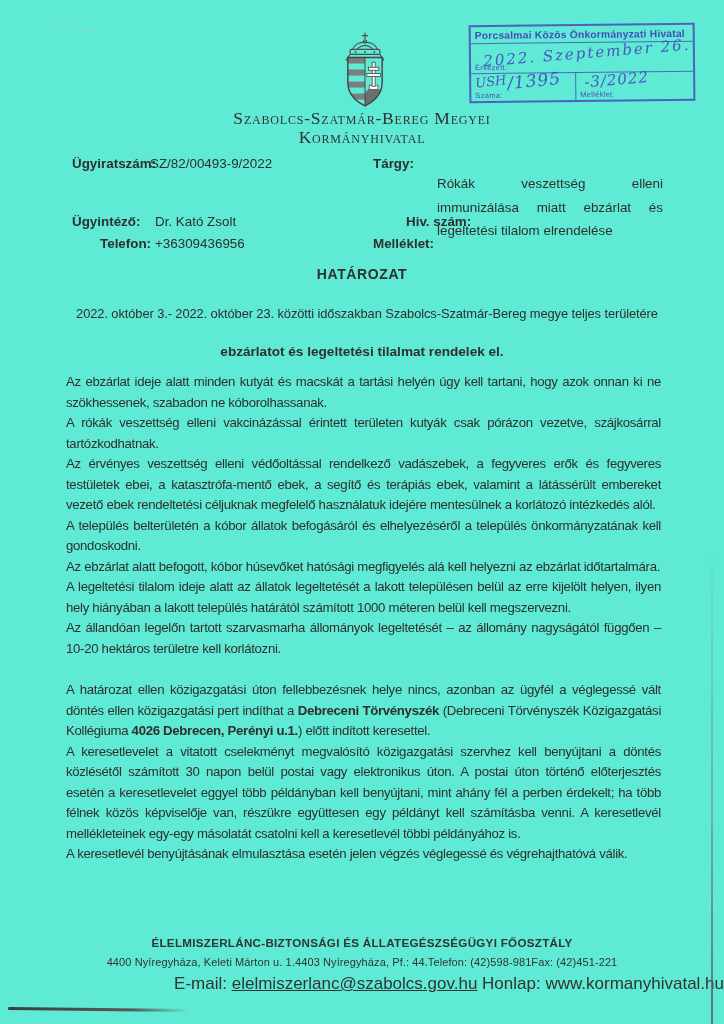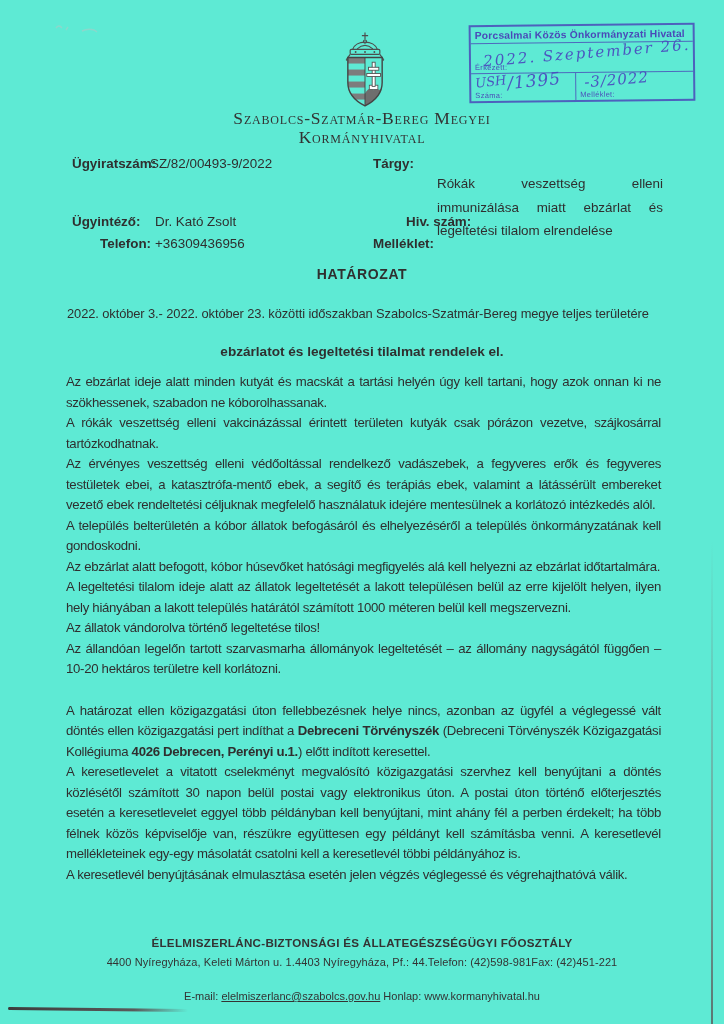--- a/index.html
+++ b/index.html
@@ -63,38 +63,38 @@
   .m-tellbl{position:absolute;left:72px;top:80px;margin-left:28px;}
   .m-telval{position:absolute;left:155px;top:80px;}
   .m-attlbl{position:absolute;left:373px;top:80px;}
   
   .heading{
     position:absolute;left:0;top:266px;width:100%;text-align:center;
     font-weight:bold;font-size:14px;letter-spacing:.6px;
   }
   .period-line{
     position:absolute;left:67px;top:306px;width:600px;
-    font-size:12.9px;letter-spacing:-.1px;white-space:nowrap;
+    font-size:12.9px;letter-spacing:-.1px;white-space:nowrap;text-align:center;
   }
   .order-line{
     position:absolute;left:0;top:344px;width:100%;text-align:center;
     font-weight:bold;font-size:13.6px;
   }
   
   .doc-body{
     position:absolute;left:66px;top:372px;width:595px;
     font-size:13.2px;line-height:20.5px;letter-spacing:-.3px;text-align:justify;
   }
   .doc-body p{margin:0;}
   .doc-body p.gap{margin-top:21px;}
   
   .footer{position:absolute;left:0;top:936px;width:724px;text-align:center;color:#333;}
   .f-dept{font-weight:bold;font-size:11.6px;letter-spacing:.3px;}
   .f-addr{font-size:11px;margin-top:7px;letter-spacing:.1px;}
-  .f-mail{font-size:11px;margin-top:22px;}
+  .f-mail{font-size:17px;margin-top:6px;text-align:right;}
   .f-mail a{color:#333;text-decoration:underline;}
 </style>
 </head>
 <body>
 
 <div class="page">
 
   <svg class="pencil-marks" viewBox="0 0 80 14">
     <path d="M4 6 q3 -4 6 0 M14 8 l2 -3 M30 9 q6 -3 12 -1 l3 2" stroke="#c2c2c2" stroke-width="1.4" fill="none"></path>
   </svg>
@@ -182,21 +182,20 @@
   <div class="period-line">2022. október 3.- 2022. október 23. közötti időszakban Szabolcs-Szatmár-Bereg megye teljes területére</div>
   <div class="order-line">ebzárlatot és legeltetési tilalmat rendelek el.</div>
 
   <div class="doc-body">
       <p><span>Az ebzárlat ideje alatt minden kutyát és macskát a tartási helyén úgy kell tartani, hogy azok onnan ki ne szökhessenek, szabadon ne kóborolhassanak.</span></p>
       <p><span>A rókák veszettség elleni vakcinázással érintett területen kutyák csak pórázon vezetve, szájkosárral tartózkodhatnak.</span></p>
       <p><span>Az érvényes veszettség elleni védőoltással rendelkező vadászebek, a fegyveres erők és fegyveres testületek ebei, a katasztrófa-mentő ebek, a segítő és terápiás ebek, valamint a látássérült embereket vezető ebek rendeltetési céljuknak megfelelő használatuk idejére mentesülnek a korlátozó intézkedés alól.</span></p>
       <p><span>A település belterületén a kóbor állatok befogásáról és elhelyezéséről a település önkormányzatának kell gondoskodni.</span></p>
       <p><span>Az ebzárlat alatt befogott, kóbor húsevőket hatósági megfigyelés alá kell helyezni az ebzárlat időtartalmára.</span></p>
       <p><span>A legeltetési tilalom ideje alatt az állatok legeltetését a lakott településen belül az erre kijelölt helyen, ilyen hely hiányában a lakott település határától számított 1000 méteren belül kell megszervezni.</span></p>
-      <p><span>Az állatok vándorolva történő legeltetése tilos!</span></p>
       <p><span>Az állandóan legelőn tartott szarvasmarha állományok legeltetését – az állomány nagyságától függően – 10-20 hektáros területre kell korlátozni.</span></p>
       <p class="gap"><span>A határozat ellen közigazgatási úton fellebbezésnek helye nincs, azonban az ügyfél a véglegessé vált döntés ellen közigazgatási pert indíthat a </span><b>Debreceni Törvényszék</b><span> (Debreceni Törvényszék Közigazgatási Kollégiuma </span><b>4026 Debrecen, Perényi u.1.</b><span>) előtt indított keresettel.</span></p>
       <p><span>A keresetlevelet a vitatott cselekményt megvalósító közigazgatási szervhez kell benyújtani a döntés közlésétől számított 30 napon belül postai vagy elektronikus úton. A postai úton történő előterjesztés esetén a keresetlevelet eggyel több példányban kell benyújtani, mint ahány fél a perben érdekelt; ha több félnek közös képviselője van, részükre együttesen egy példányt kell számításba venni. A keresetlevél mellékleteinek egy-egy másolatát csatolni kell a keresetlevél többi példányához is.</span></p>
       <p><span>A keresetlevél benyújtásának elmulasztása esetén jelen végzés véglegessé és végrehajthatóvá válik.</span></p>
     </div>
 
   <div class="footer">
     <div class="f-dept">ÉLELMISZERLÁNC-BIZTONSÁGI ÉS ÁLLATEGÉSZSÉGÜGYI FŐOSZTÁLY</div>
     <div class="f-addr">4400 Nyíregyháza, Keleti Márton u. 1.4403 Nyíregyháza, Pf.: 44.Telefon: (42)598-981Fax: (42)451-221</div>
     <div class="f-mail">

